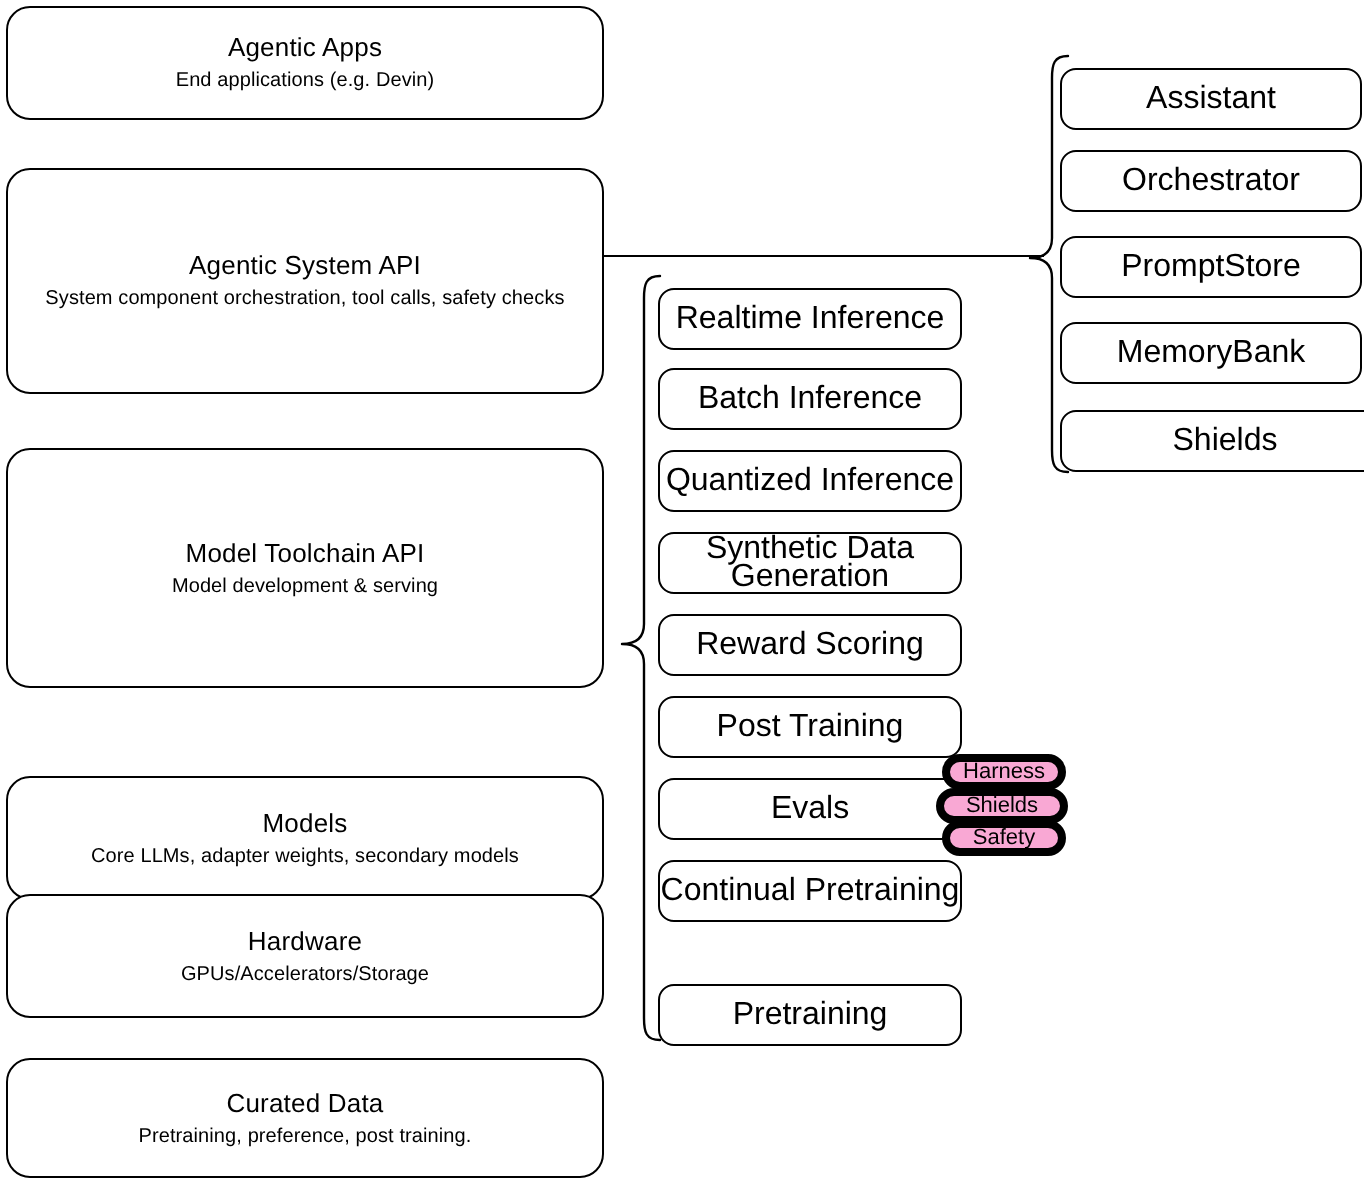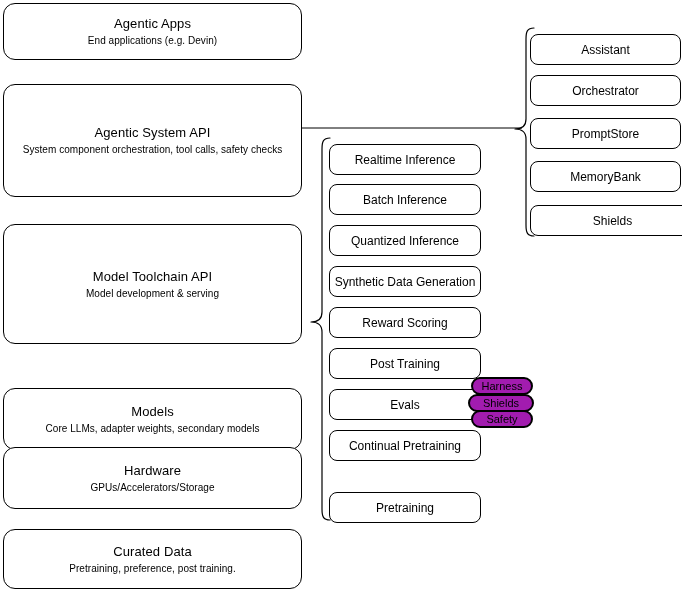--- a/index.html
+++ b/index.html
@@ -43,33 +43,33 @@
   }
   .layer .subtitle {
     font-size: 10px;
     line-height: 12px;
     margin-top: 3px;
     letter-spacing: 0.05px;
   }
   
   .cap {
     border-radius: 8px;
-    font-size: 12px;
+    font-size: 16px;
     line-height: 14px;
   }
   .cap .caplabel {
     display: block;
     width: 100%;
   }
   
   .pill {
     position: absolute;
     box-sizing: border-box;
-    border: 2px solid #000000;
-    background: #a21caf;
+    border: 4px solid #000000;
+    background: #f9a8d4;
     border-radius: 999px;
     display: flex;
     align-items: center;
     justify-content: center;
     font-size: 11px;
     line-height: 12px;
     z-index: 5;
   }
   .brace, .connector {
     position: absolute;

